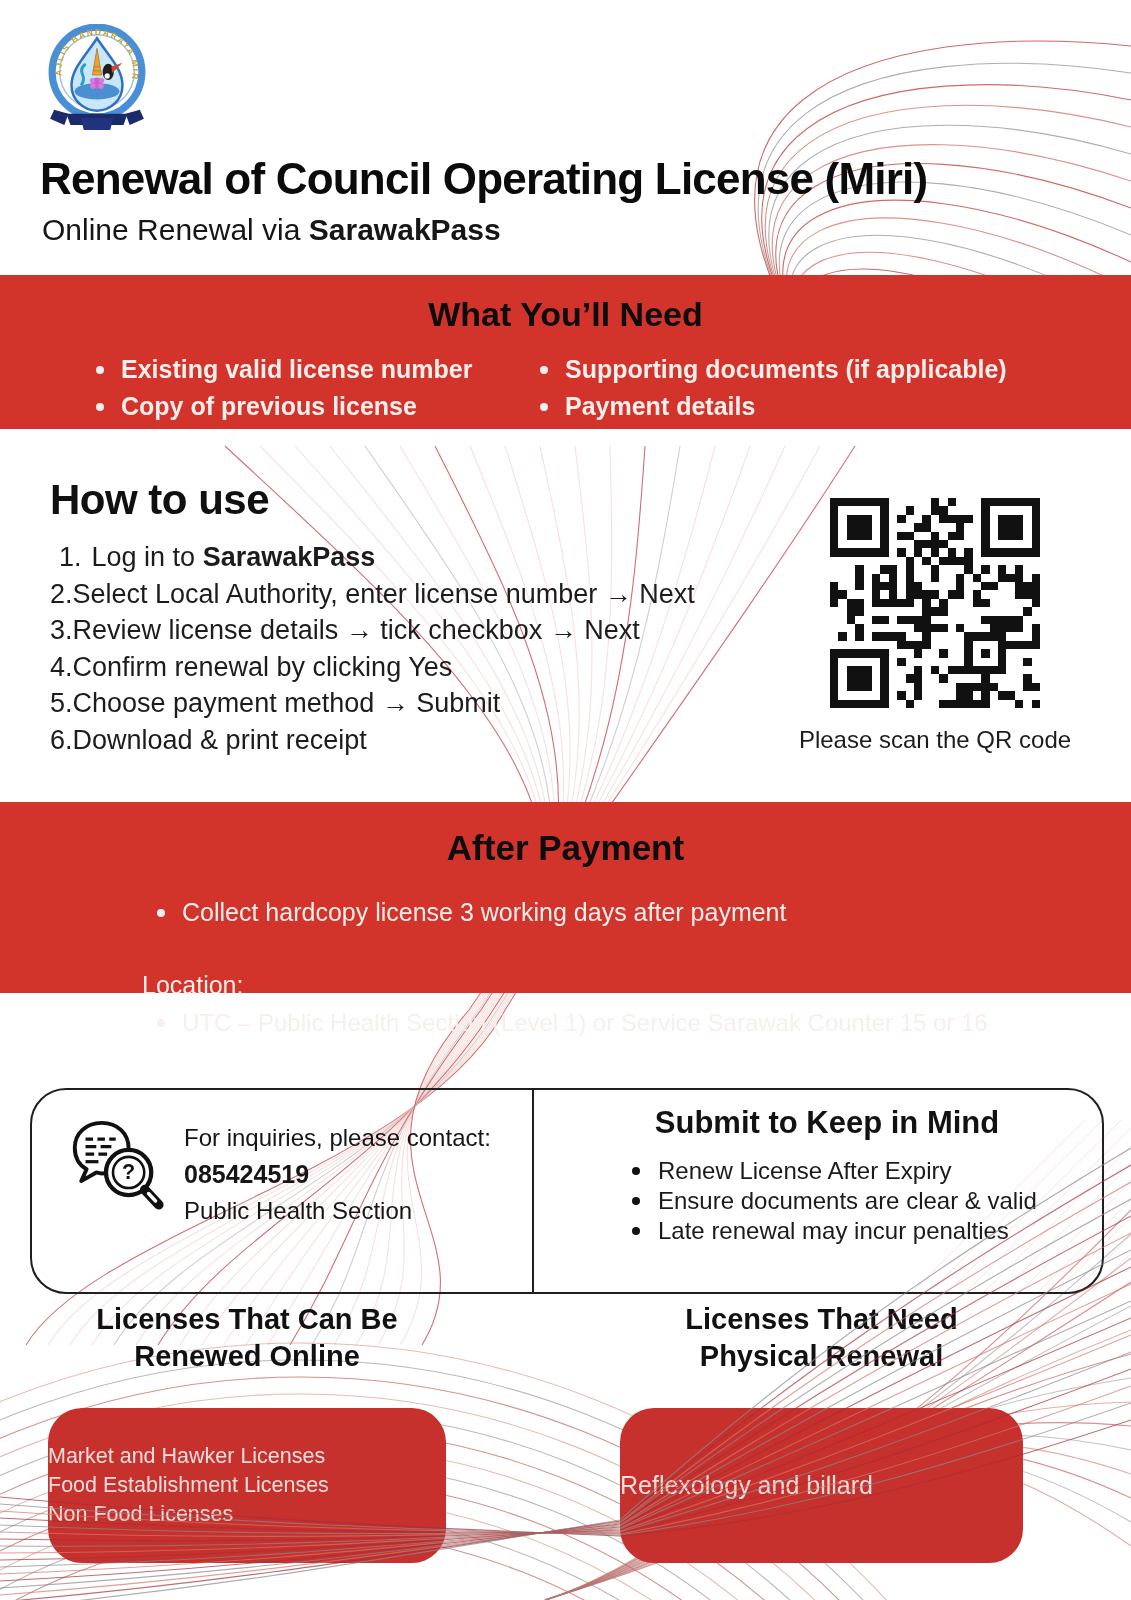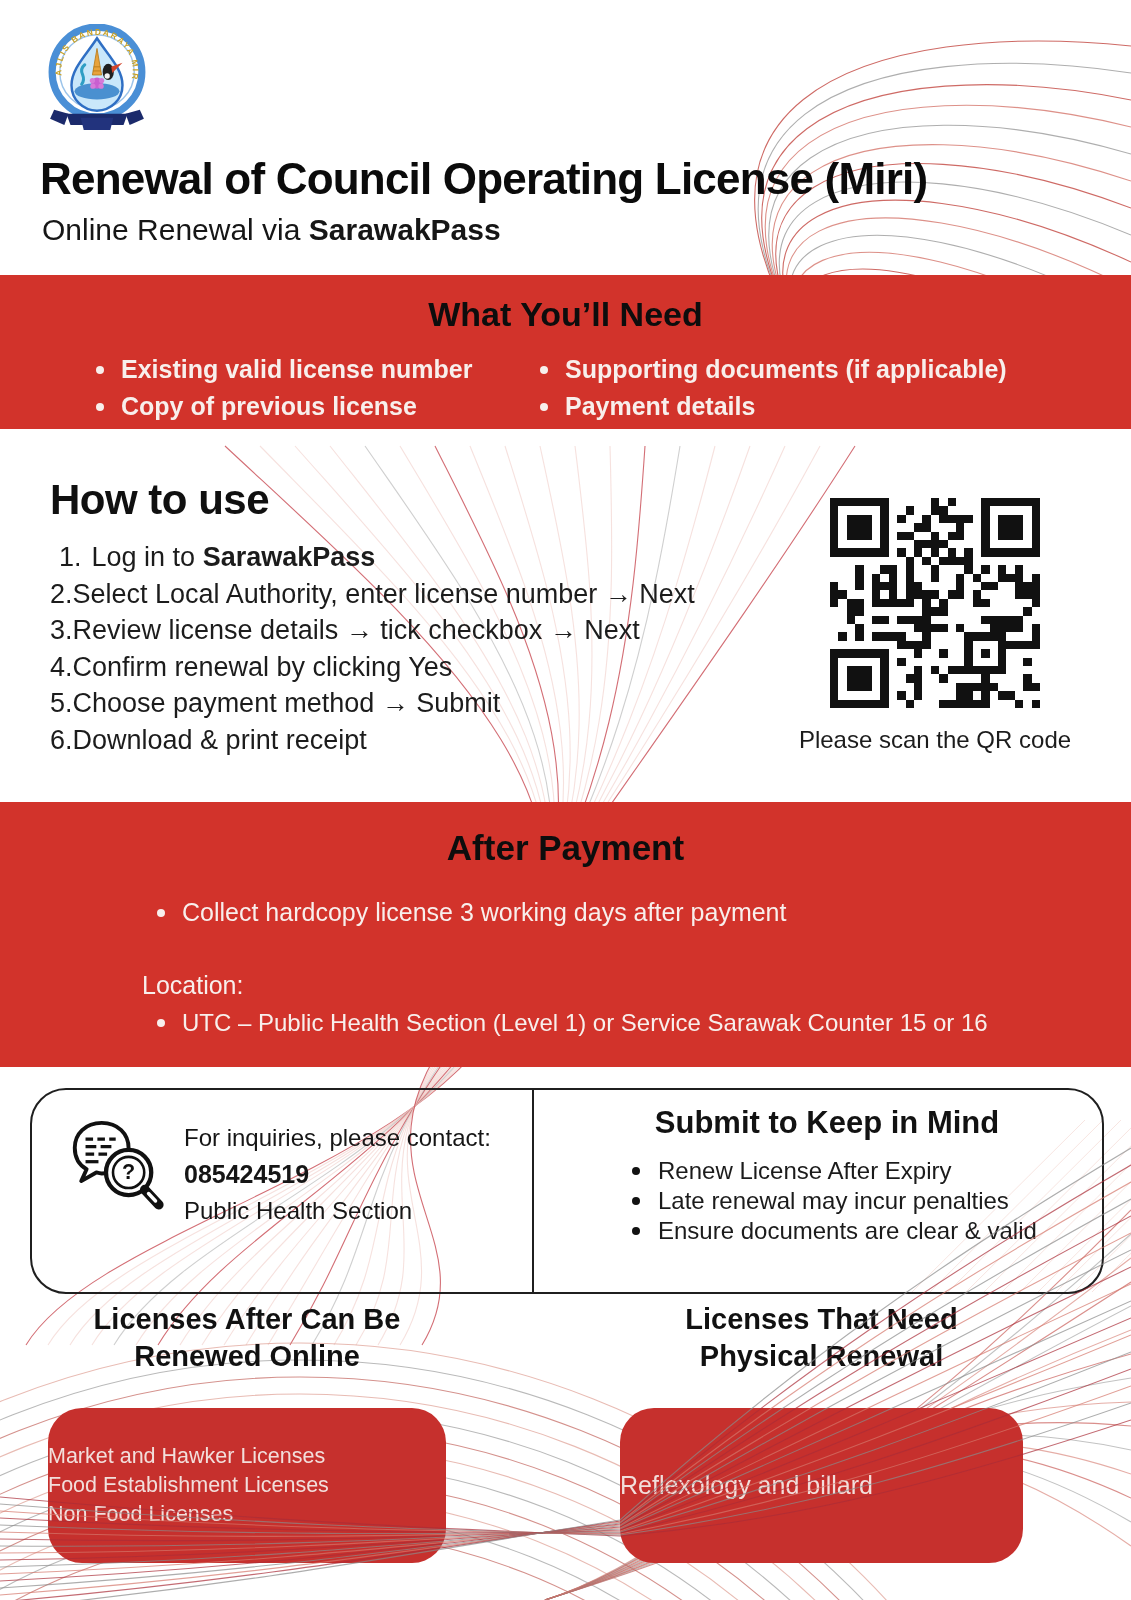--- a/index.html
+++ b/index.html
@@ -12,21 +12,21 @@
 
   
   .logo { position:absolute; left:46px; top:24px; width:102px; height:110px; z-index:1; }
   .title { position:absolute; left:40px; top:154px; margin:0; font-size:44px; font-weight:700;
            letter-spacing:-0.8px; color:#0b0b0b; white-space:nowrap; z-index:1; }
   .subtitle { position:absolute; left:42px; top:213px; margin:0; font-size:30px; color:#161616; z-index:1; }
 
   
   .band { position:absolute; left:0; width:1131px; background:#d2332b; z-index:1; }
   .band-need { top:275px; height:154px; }
-  .band-after { top:802px; height:265px; }
+  .band-after { top:802px; height:191px; }
   .band h2 { margin:0; text-align:center; font-weight:700; color:#0d0d0d; }
   .band-need h2 { padding-top:20px; font-size:34px; }
   .band-after h2 { padding-top:26px; font-size:35px; }
 
   .need-cols { display:flex; margin-top:17px; }
   .need-cols ul { list-style:none; margin:0; padding:0;font-weight:bold; }
   .need-cols ul.left { margin-left:96px; width:444px; }
   .need-cols li { display:flex; align-items:center; color:#f8efec; font-size:25px; line-height:37px; }
   .need-cols li::before, .ap-item::before, .things li::before {
     content:''; width:8px; height:8px; border-radius:50%; background:#f8efec; margin-right:17px; flex:none; }
@@ -451,31 +451,31 @@
       </div>
     </div>
     <div class="info-divider"></div>
     <div class="things">
       <h3>Submit to Keep in Mind</h3>
       <ul>
         <li>
             <span>Renew License After Expiry</span>
           </li>
         <li>
+            <span>Ensure documents are clear &amp; valid</span>
+          </li>
+        <li>
             <span>Late renewal may incur penalties</span>
-          </li>
-        <li>
-            <span>Ensure documents are clear &amp; valid</span>
           </li>
       </ul>
     </div>
   </section>
 
   <section class="bottom-col col-online">
-    <h3><span>Licenses After Can Be</span><br><span>Renewed Online</span></h3>
+    <h3><span>Licenses That Can Be</span><br><span>Renewed Online</span></h3>
     <div class="redbox">
       <p>Market and Hawker Licenses</p>
       <p>Food Establishment Licenses</p>
       <p>Non Food Licenses</p>
     </div>
   </section>
 
   <section class="bottom-col col-physical">
     <h3><span>Licenses That Need</span><br><span>Physical Renewal</span></h3>
     <div class="redbox">

